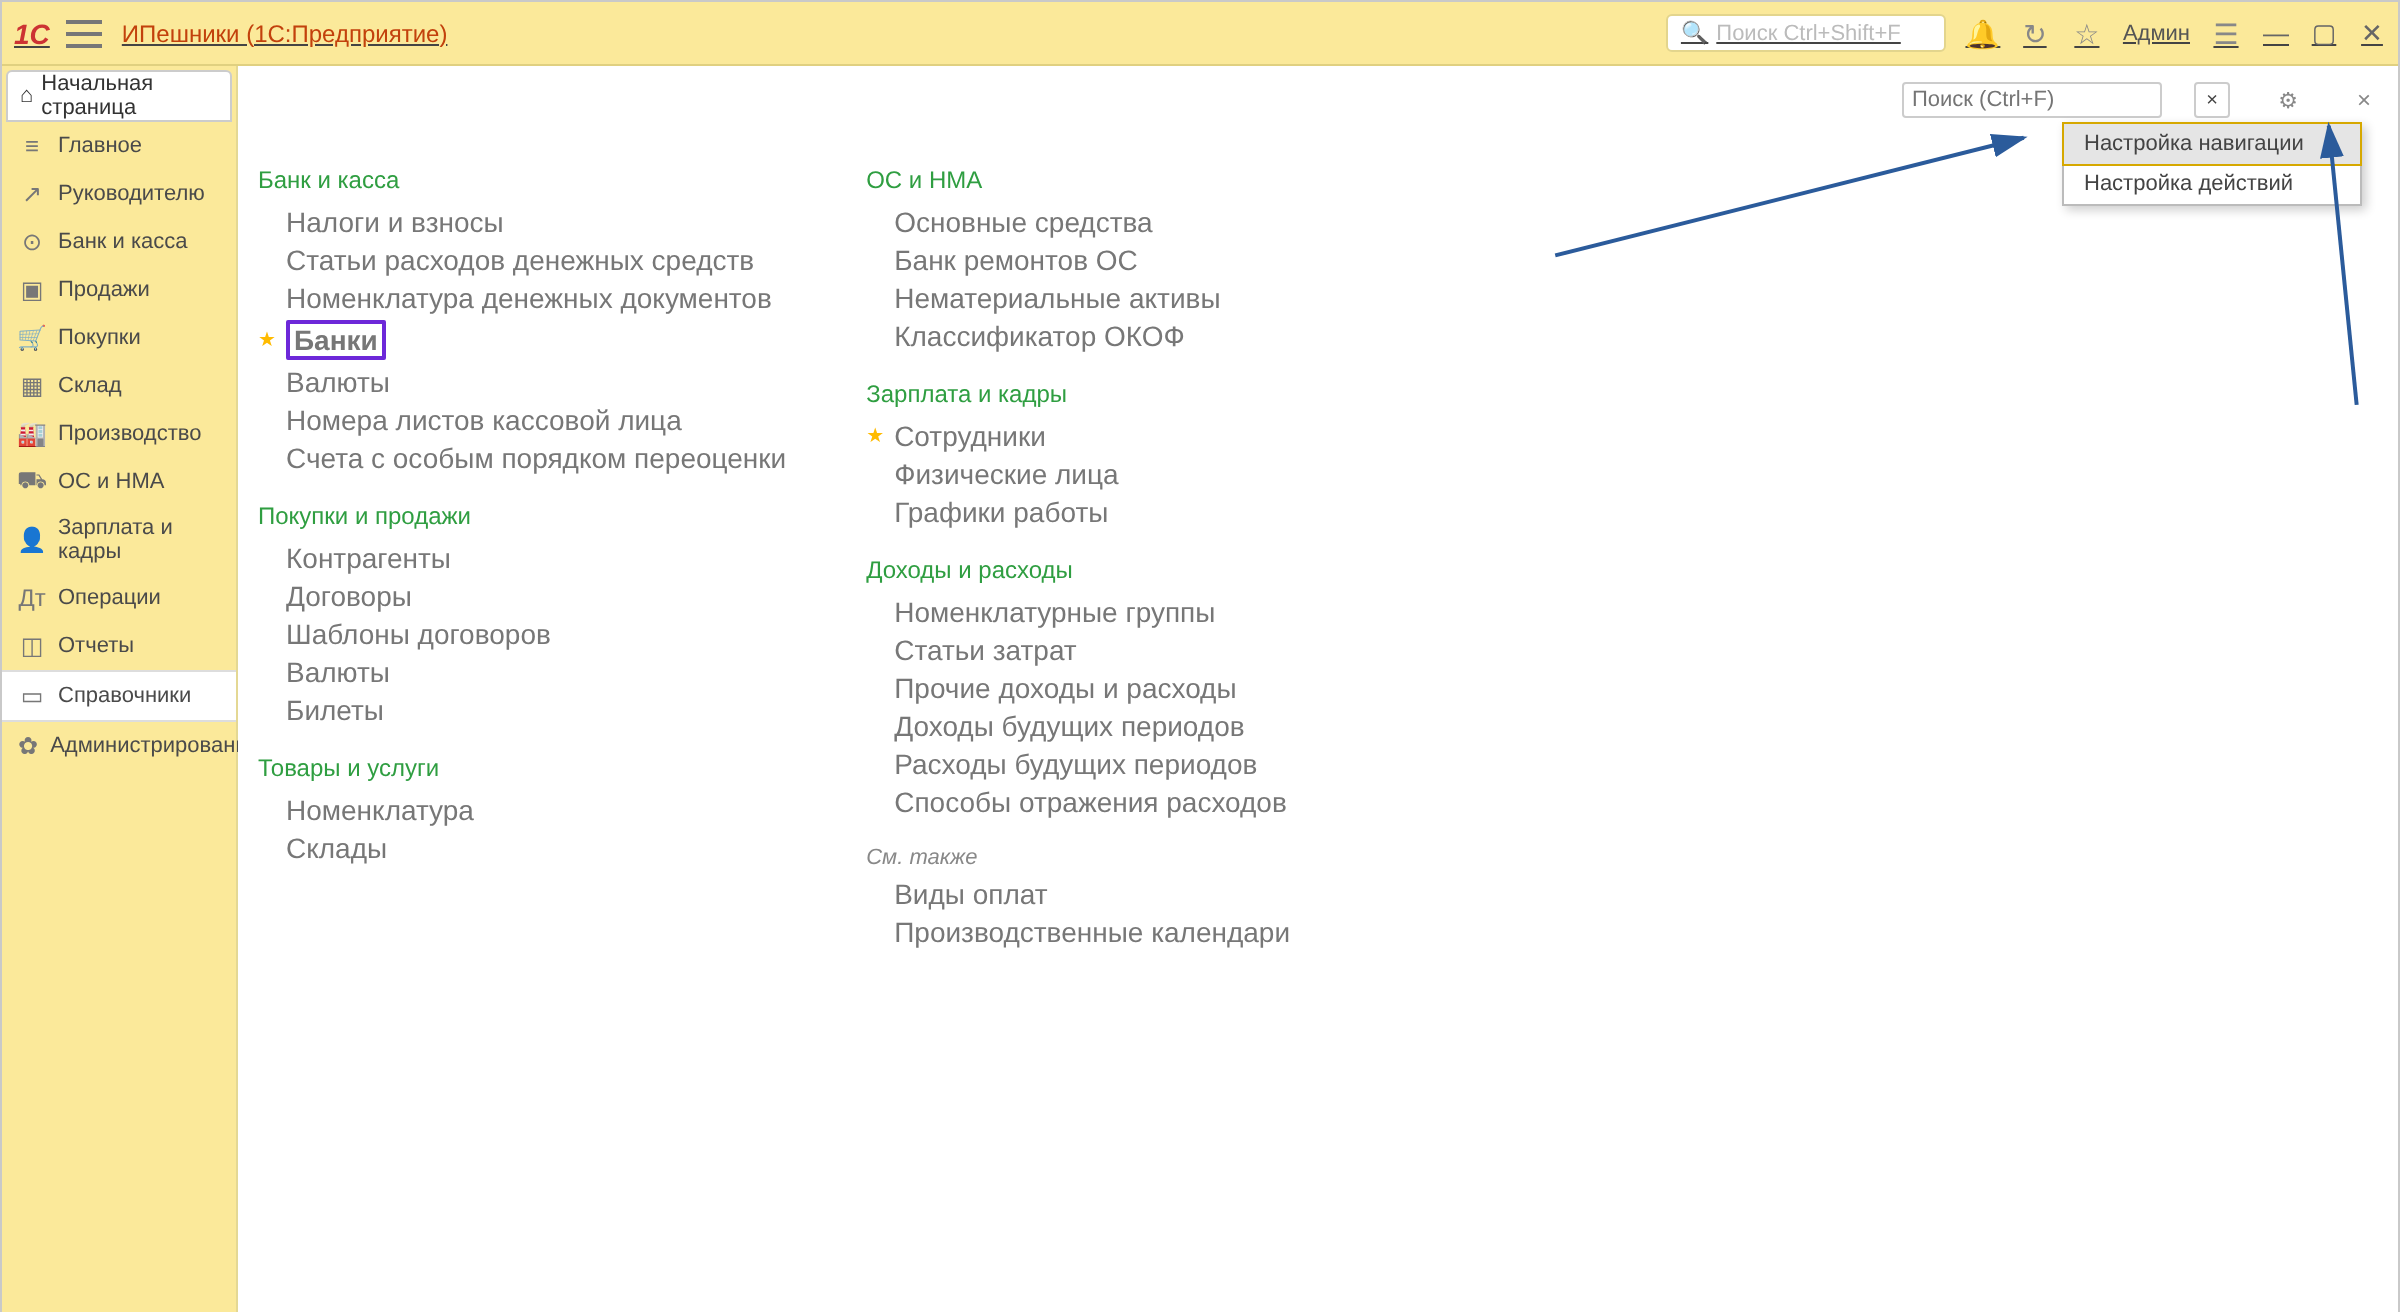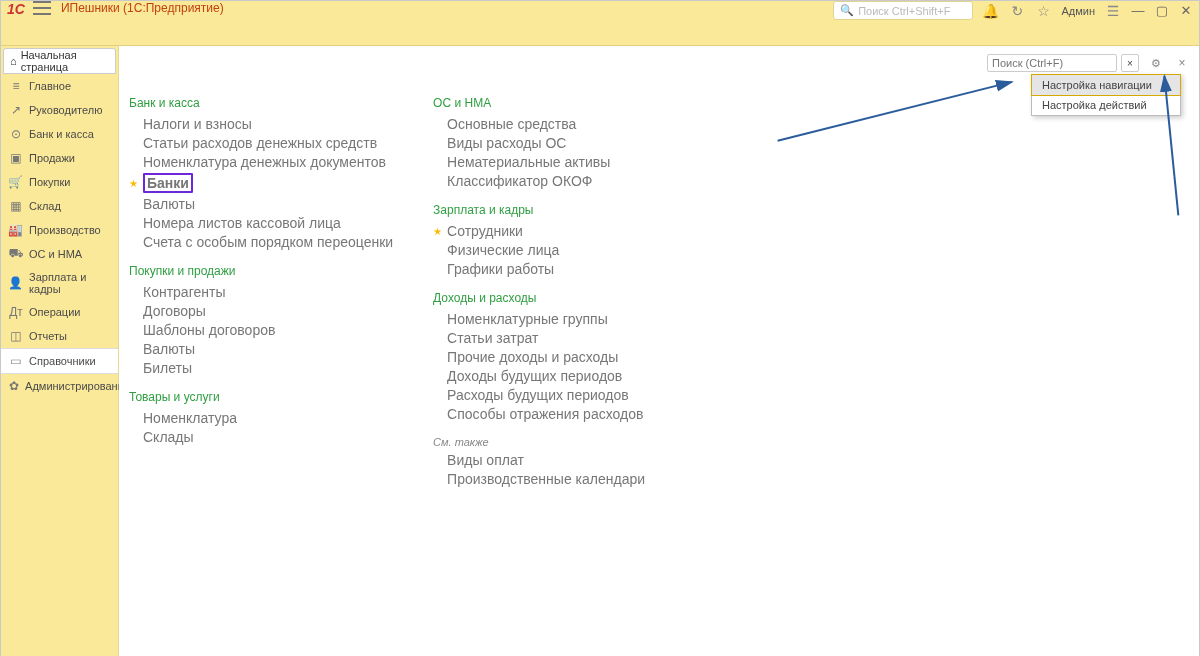--- a/index.html
+++ b/index.html
@@ -1,39 +1,39 @@
 <!DOCTYPE html>
 <html><head>
 <meta charset="utf-8">
 <style>
   * { box-sizing: border-box; margin: 0; padding: 0; }
   html, body { width: 1200px; height: 656px; font-family: Arial, sans-serif; font-size: 11px; color: #444; overflow: hidden; background: #fff; }
   .frame { border: 1px solid #c9c9c9; width: 1200px; height: 656px; position: relative; }
 
   
-  .titlebar { height: 45px; background: #fbe99a; display: flex; align-items: flex-start; padding: 0 6px; border-bottom: 1px solid #e0d080; }
+  .titlebar { height: 32px; background: #fbe99a; display: flex; align-items: center; padding: 0 6px; border-bottom: 1px solid #e0d080; text-decoration: underline; }
   .logo { font-weight: bold; color: #c33; font-size: 14px; margin-right: 8px; font-style: italic; }
   .ham { width: 18px; height: 14px; display: flex; flex-direction: column; justify-content: space-between; margin-right: 10px; cursor: pointer; }
   .ham span { height: 2px; background: #777; width: 100%; }
   .title-text { color: #c2410c; font-size: 12px; }
   .titlebar-right { margin-left: auto; display: flex; align-items: center; gap: 10px; }
   .search-box { background: #fff; border: 1px solid #e3d58d; border-radius: 3px; padding: 2px 6px; color: #bbb; font-size: 11px; width: 140px; display:flex; align-items:center; gap:4px;}
   .tb-icon { width: 16px; height: 16px; display:flex; align-items:center; justify-content:center; color:#888; cursor:pointer; font-size:14px;}
   .win-btn { width:14px; height:14px; cursor:pointer; color:#666; font-size:13px; display:flex;align-items:center;justify-content:center;}
 
   
   .body-row { display: flex; height: calc(100% - 28px); }
   .sidebar { width: 118px; background: #fbe99a; border-right: 1px solid #e4d894; display:flex; flex-direction:column; }
   .home-tab { height: 26px; background: #fff; border: 1px solid #ccc; border-radius:3px 3px 0 0; margin: 2px 2px 0 2px; display:flex; align-items:center; padding:0 6px; gap:4px; font-size:11px; color:#333;}
   .nav-item { display:flex; align-items:center; gap:6px; padding: 5px 8px; cursor:pointer; color:#4a4a4a; font-size:11px; }
   .nav-item.selected { background:#fff; border-top:1px solid #ddd; border-bottom:1px solid #ddd;}
   .nav-icon { width:14px; height:14px; display:inline-flex; align-items:center; justify-content:center; color:#777; font-size:12px;}
 
   .content { flex:1; position:relative; background:#fff; }
-  .panel-controls { position:absolute; top:8px; right:10px; display:flex; align-items:center; gap:4px; }
+  .panel-controls { position:absolute; top:8px; right:10px; display:flex; align-items:center; gap:16px; }
   .panel-search { border:1px solid #ccc; padding:2px 4px; font-size:11px; color:#bbb; width:130px; height:18px; border-radius:2px;}
   .panel-x { border:1px solid #ccc; width:18px; height:18px; display:flex;align-items:center;justify-content:center; font-size:10px; cursor:pointer; border-radius:2px;}
   .panel-gear { width:18px; height:18px; display:flex;align-items:center;justify-content:center; cursor:pointer; color:#888; margin-left:4px;}
   .panel-close { width:14px; height:14px; display:flex;align-items:center;justify-content:center; cursor:pointer; color:#888; font-size:12px; margin-left:6px;}
 
   .dropdown { position:absolute; top:28px; right:18px; width:150px; background:#fff; border:1px solid #bbb; box-shadow:2px 2px 5px rgba(0,0,0,0.2); font-size:11px; z-index:10;}
   .dropdown-item { padding:4px 10px; cursor:pointer; }
   .dropdown-item.hl { background:#e5e5e5; border:1px solid #d6a800; margin:-1px;}
 
   .columns { display:flex; padding: 50px 10px 10px 10px; gap: 40px; }
@@ -170,21 +170,21 @@
             <div class="link-item">Шаблоны договоров</div>
             <div class="link-item">Валюты</div>
             <div class="link-item">Билеты</div>
             <div class="group-title">Товары и услуги</div>
             <div class="link-item">Номенклатура</div>
             <div class="link-item">Склады</div>
           </div>
           <div class="col">
             <div class="group-title">ОС и НМА</div>
             <div class="link-item">Основные средства</div>
-            <div class="link-item">Виды расходы ОС</div>
+            <div class="link-item">Банк ремонтов ОС</div>
             <div class="link-item">Нематериальные активы</div>
             <div class="link-item">Классификатор ОКОФ</div>
             <div class="group-title">Зарплата и кадры</div>
             <div class="link-item link-star">Сотрудники</div>
             <div class="link-item">Физические лица</div>
             <div class="link-item">Графики работы</div>
             <div class="group-title">Доходы и расходы</div>
             <div class="link-item">Номенклатурные группы</div>
             <div class="link-item">Статьи затрат</div>
             <div class="link-item">Прочие доходы и расходы</div>

